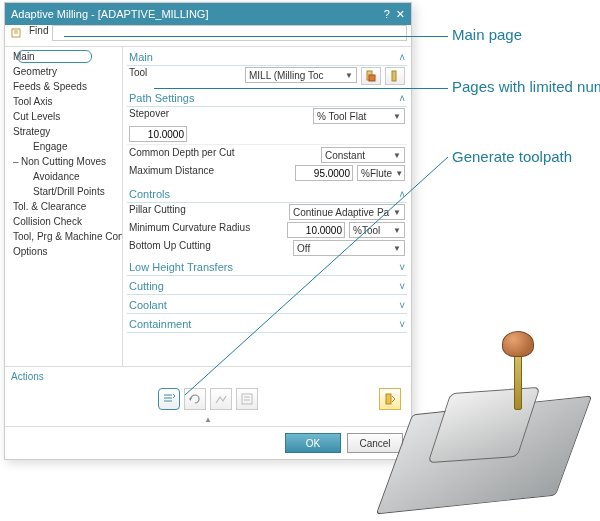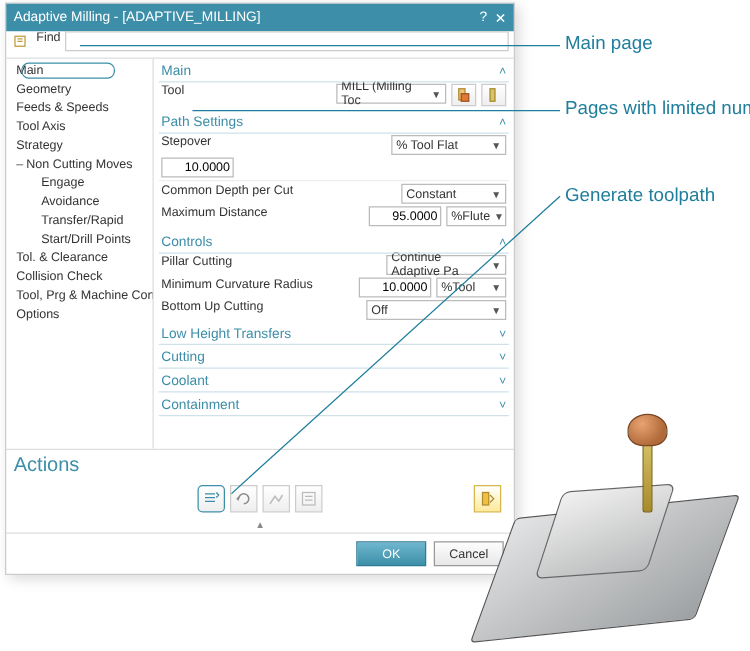--- a/index.html
+++ b/index.html
@@ -147,21 +147,21 @@
     background: linear-gradient(#fff,#eee);
     cursor: default;
   }
   .collapsed { margin-top: 2px; }
   .actions-area {
     border-top: 1px solid #ddd;
     padding: 2px 6px;
   }
   .actions-head {
     color: #3d8ea8;
-    font-size: 16px;
+    font-size: 10px;
     padding: 2px 0;
   }
   .actions-row {
     display: flex;
     justify-content: center;
     align-items: center;
     gap: 4px;
     padding: 4px 0;
     position: relative;
   }
@@ -283,41 +283,41 @@
     <input type="text" value="" style="">
   </div>
 
   <div class="body">
 
     <div class="tree">
       <div class="tree-item sel">Main</div>
       <div class="tree-item">Geometry</div>
       <div class="tree-item">Feeds &amp; Speeds</div>
       <div class="tree-item">Tool Axis</div>
+      <div class="tree-item">Cut Levels</div>
       <div class="tree-item">Strategy</div>
+      <div class="tree-item sub2">Engage</div>
       <div class="tree-item group">Non Cutting Moves</div>
-      <div class="tree-item sub2">Engage</div>
       <div class="tree-item sub2">Avoidance</div>
-      <div class="tree-item sub2">Transfer/Rapid</div>
       <div class="tree-item sub2">Start/Drill Points</div>
       <div class="tree-item">Tol. &amp; Clearance</div>
       <div class="tree-item">Collision Check</div>
       <div class="tree-item">Tool, Prg &amp; Machine Control</div>
       <div class="tree-item">Options</div>
     </div>
 
     <div class="content">
 
       <div class="section-head">
         <span>Main</span>
         <span class="chev">˄</span>
       </div>
       <div class="row">
         <span class="rlabel">Tool</span>
-        <div class="dropdown-sim" style="width:88px">
+        <div class="dropdown-sim" style="width:112px">
           <span>MILL (Milling Toc</span>
           <span class="dd-chev">▼</span>
         </div>
         <span class="toolbtn">
           <svg width="12" height="12" viewBox="0 0 12 12">
               <rect x="2" y="1" width="5" height="9" fill="#e8c679" stroke="#b08a2e"></rect>
               <rect x="4" y="5" width="6" height="6" fill="#e07a3a" stroke="#a04f1e"></rect>
             </svg>
         </span>
         <span class="toolbtn">
@@ -357,21 +357,21 @@
           <span class="dd-chev">▼</span>
         </div>
       </div>
 
       <div class="section-head" style="margin-top:4px">
         <span>Controls</span>
         <span class="chev">˄</span>
       </div>
       <div class="row">
         <span class="rlabel">Pillar Cutting</span>
-        <div class="dropdown-sim" style="width:96px">
+        <div class="dropdown-sim" style="width:116px">
           <span>Continue Adaptive Pa</span>
           <span class="dd-chev">▼</span>
         </div>
       </div>
       <div class="row">
         <span class="rlabel">Minimum Curvature Radius</span>
         <input type="text" value="10.0000" style="">
         <div class="dropdown-sim" style="width:56px">
           <span>%Tool</span>
           <span class="dd-chev">▼</span>

